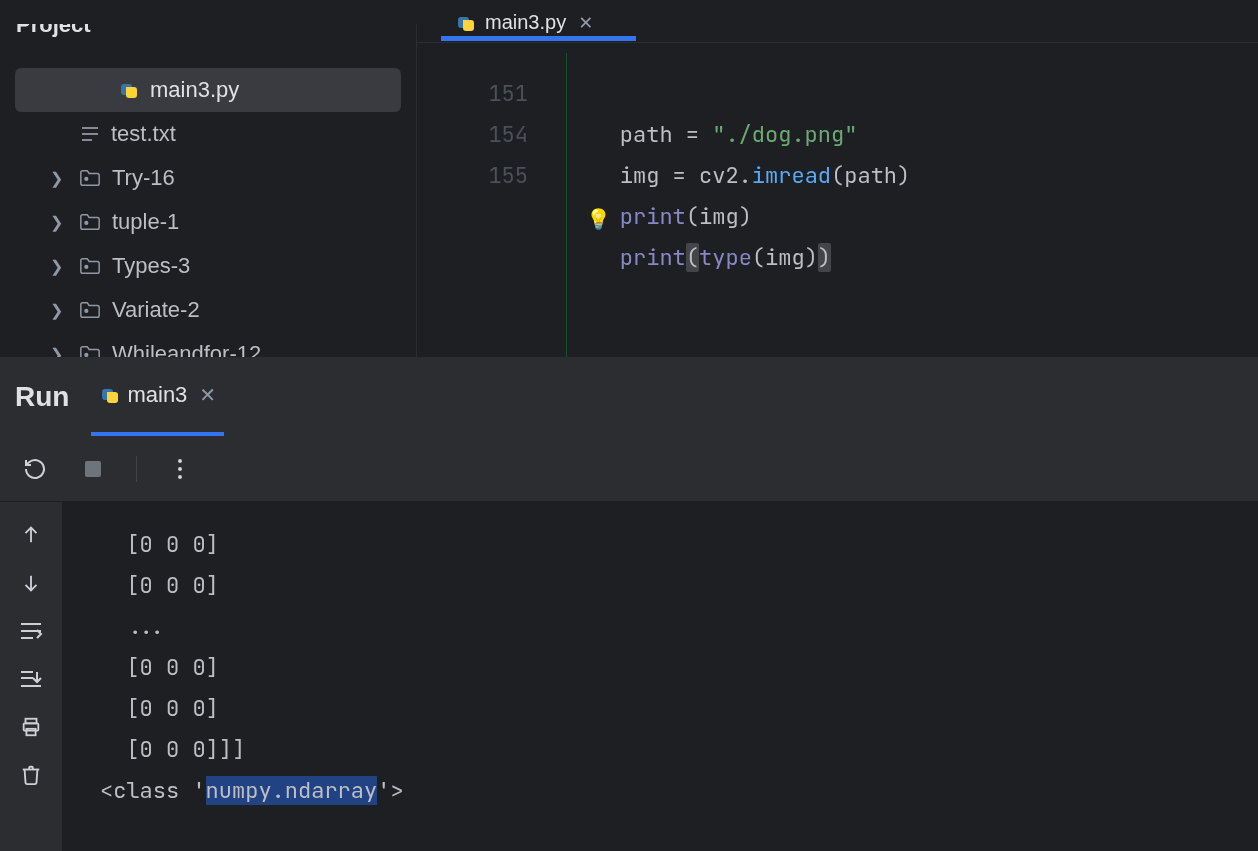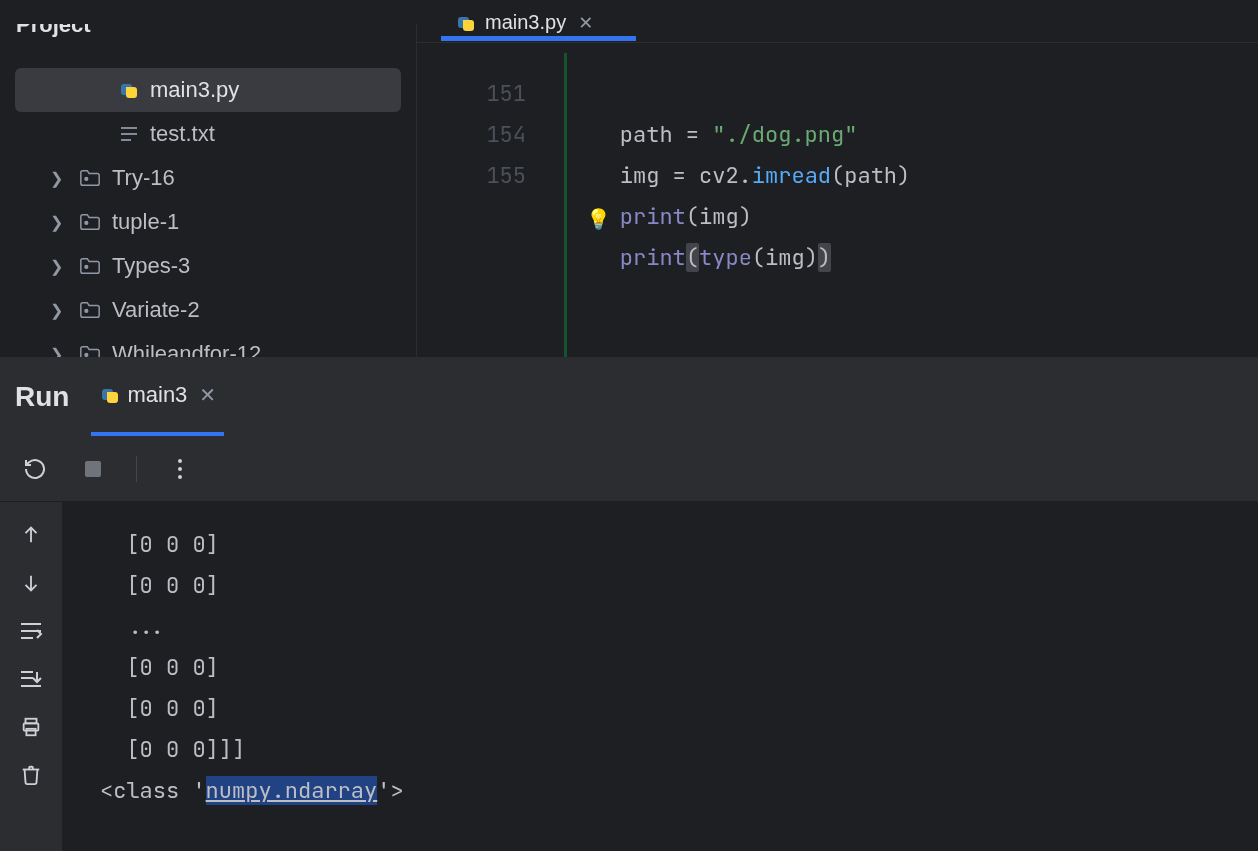--- a/index.html
+++ b/index.html
@@ -46,21 +46,21 @@
   }
   .tree-item {
     display: flex;
     align-items: center;
     height: 44px;
     padding-left: 50px;
     cursor: pointer;
     font-size: 22px;
     gap: 10px;
   }
-  .tree-item.file { padding-left: 118px; }
+  .tree-item.file { padding-left: 79px; }
   .tree-item.selected {
     background: #393b40;
     border-radius: 6px;
     margin: 0 15px;
     padding-left: 103px;
   }
   .tree-item.selected .tree-label { color: #dfe1e5; font-weight: 500; }
   .chevron {
     width: 18px;
     display: inline-block;
@@ -147,21 +147,21 @@
     line-height: 41px;
     position: relative;
   }
   .gutter {
     width: 150px;
     text-align: right;
     padding-right: 38px;
     color: #4b5059;
     user-select: none;
     padding-top: 20px;
-    border-right: 3px solid #14532d;
+    border-right: 1px solid #14532d;
   }
   .gutter .ln { height: 41px; }
   .code-content {
     flex: 1;
     padding-top: 20px;
     padding-left: 0;
     position: relative;
   }
   .code-line {
     height: 41px;
@@ -268,21 +268,20 @@
     background: #1e1f22;
     font-family: "JetBrains Mono","Consolas",monospace;
     font-size: 22px;
     line-height: 41px;
     padding: 22px 0 0 38px;
     white-space: pre;
     color: #bcbec4;
   }
   .sel {
     background: #214283;
-    text-decoration: underline;
   }
 </style>
 </head>
 <body>
 
 <div class="root">
 
   <div class="top-section">
 
     <div class="project-panel">

